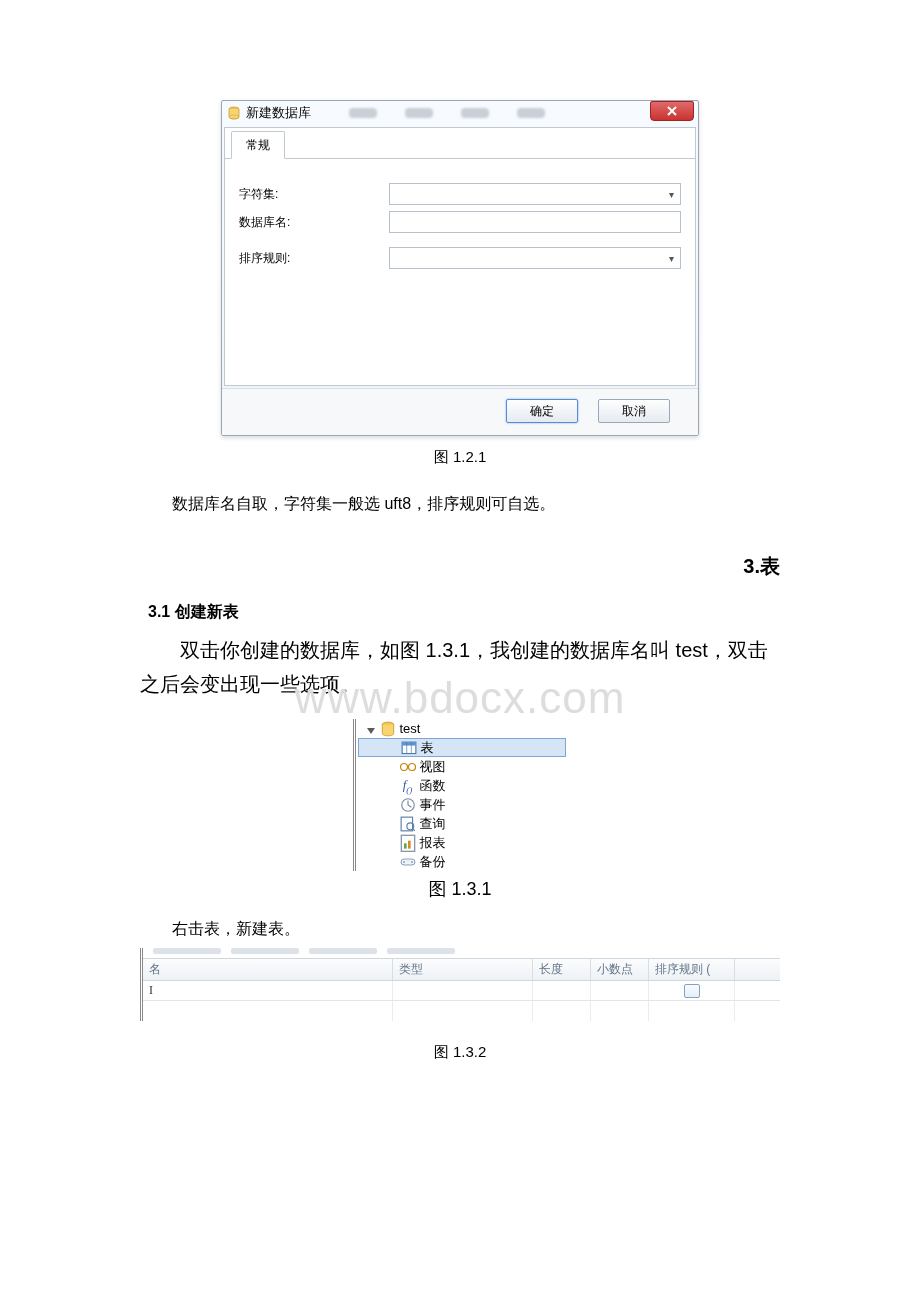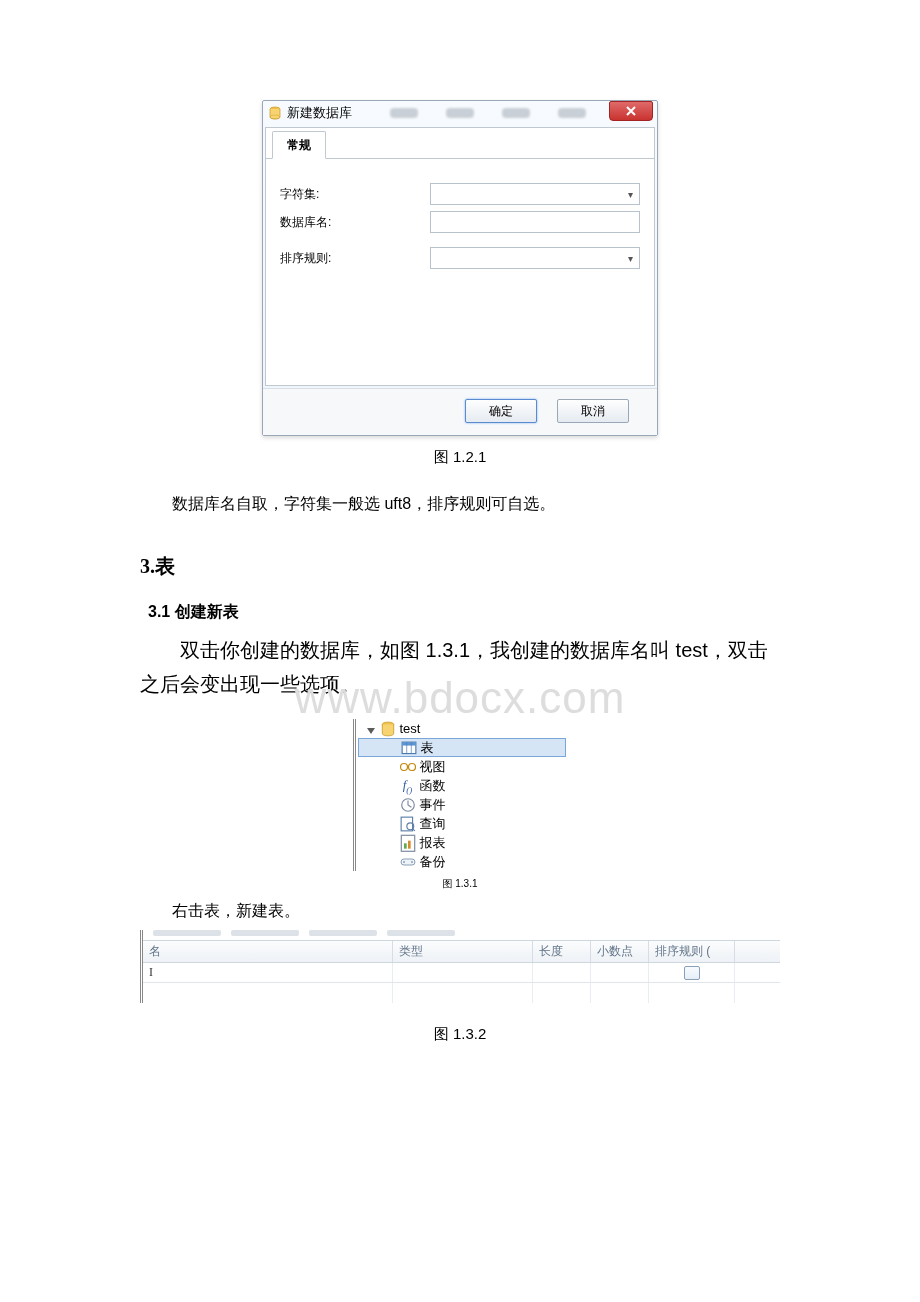--- a/index.html
+++ b/index.html
@@ -20,21 +20,21 @@
     color: #ddd;
     letter-spacing: 1px;
     font-family: Arial, sans-serif;
     user-select: none;
     white-space: nowrap;
   }
 
   
   .dialog-outer {
     margin: 0 auto 12px auto;
-    width: 396px;
+    width: 478px;
     background: #fff;
   }
   .dlg {
     border: 1px solid #9aa7b6;
     background: linear-gradient(#f7fbff, #eef4fb);
     box-shadow: 0 2px 4px rgba(0,0,0,.15);
     border-radius: 2px;
   }
   .dlg-titlebar {
     height: 24px;
@@ -85,21 +85,20 @@
     border-bottom: 1px solid #c0c8d0;
   }
   .tab {
     padding: 5px 14px 4px 14px;
     font-size: 12px;
     border: 1px solid #c0c8d0;
     border-bottom: 1px solid #fff;
     margin: 3px 0 -1px 6px;
     background: #fff;
     border-radius: 2px 2px 0 0;
-    font-weight: bold;
   }
   .dlg-body {
     padding: 14px 14px 110px 14px;
   }
   .form-row {
     display: flex;
     align-items: center;
     margin-bottom: 14px;
     font-size: 12px;
   }
@@ -162,22 +161,22 @@
   
   .para1 {
     font-size: 16px;
     text-indent: 2em;
     margin-bottom: 38px;
     line-height: 1.4;
   }
   .section-title {
     font-size: 20px;
     font-weight: bold;
-    text-align: left;
-    font-family: Liberation Serif, serif;
+    text-align: right;
+    font-family: Liberation Sans, sans-serif;
   }
   .sub-title {
     font-weight: bold;
     font-size: 16px;
     margin: 22px 0 10px 0;
     text-indent: 0.5em;
   }
   .para2 {
     font-size: 20px;
     text-indent: 2em;
@@ -214,21 +213,21 @@
   }
   .disclosure {
     width: 10px; height: 10px;
     margin-right: 4px;
     display: inline-block;
   }
   .disclosure svg { width: 10px; height: 10px; }
   .child { padding-left: 44px; }
   .tree-node.child.selected { padding-left: 42px; }
   .fx { font-style: italic; color: #2e5aa3; font-family: serif; font-size: 13px; }
-  .fig-caption.small { font-size: 10px; margin-bottom: 10px; }
+  .fig-caption.small { font-size: 18px; margin-bottom: 18px; }
 
   .para3 {
     font-size: 16px;
     text-indent: 2em;
     margin: 4px 0 8px 0;
   }
 
   
   .designer-wrap {
     margin: 8px 0 0 0;

